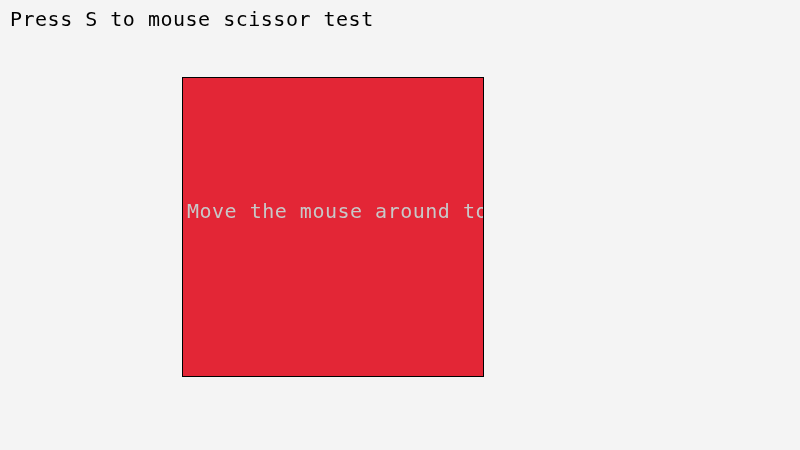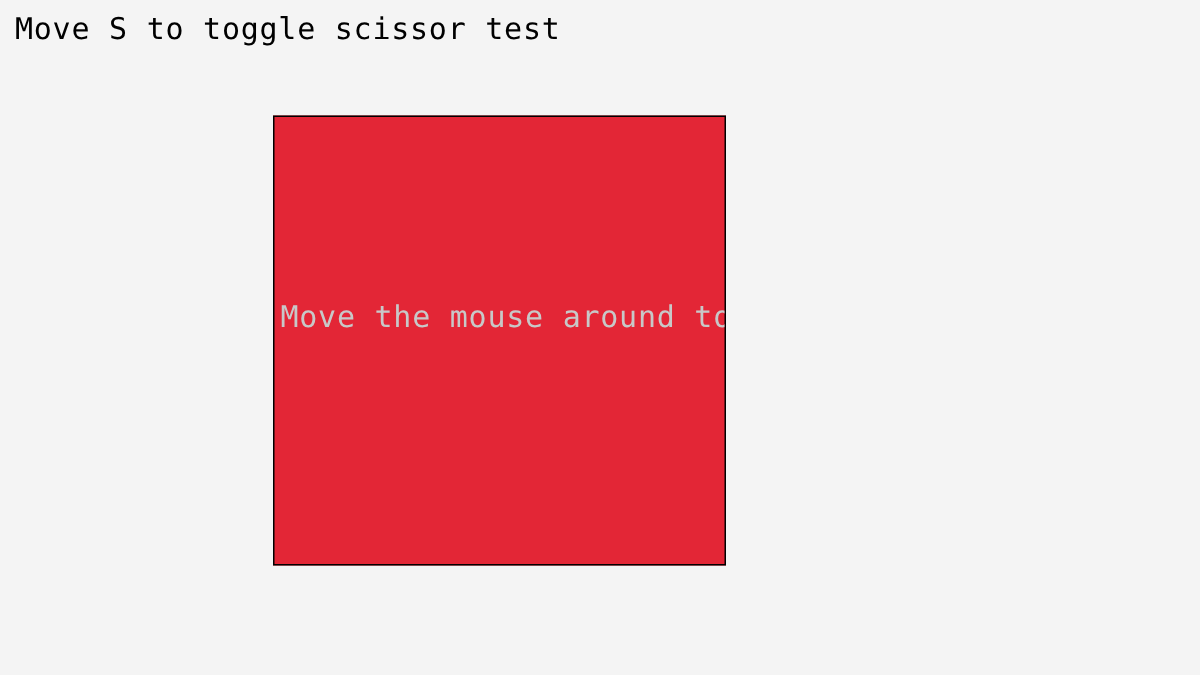--- a/index.html
+++ b/index.html
@@ -79,21 +79,21 @@
     white-space: pre;
   }
 </style>
 </head>
 <body>
 
 <div id="app">
 
   <div id="canvas-background"></div>
 
-  <div id="hint-text">Move S to toggle scissor test</div>
+  <div id="hint-text">Press S to mouse scissor test</div>
 
   <div id="scissor-rect">
     <div id="scissor-clip-area">
       <div id="scissor-text">Move the mouse around to reveal this text!</div>
     </div>
   </div>
 
 </div>
 
 </body></html>

